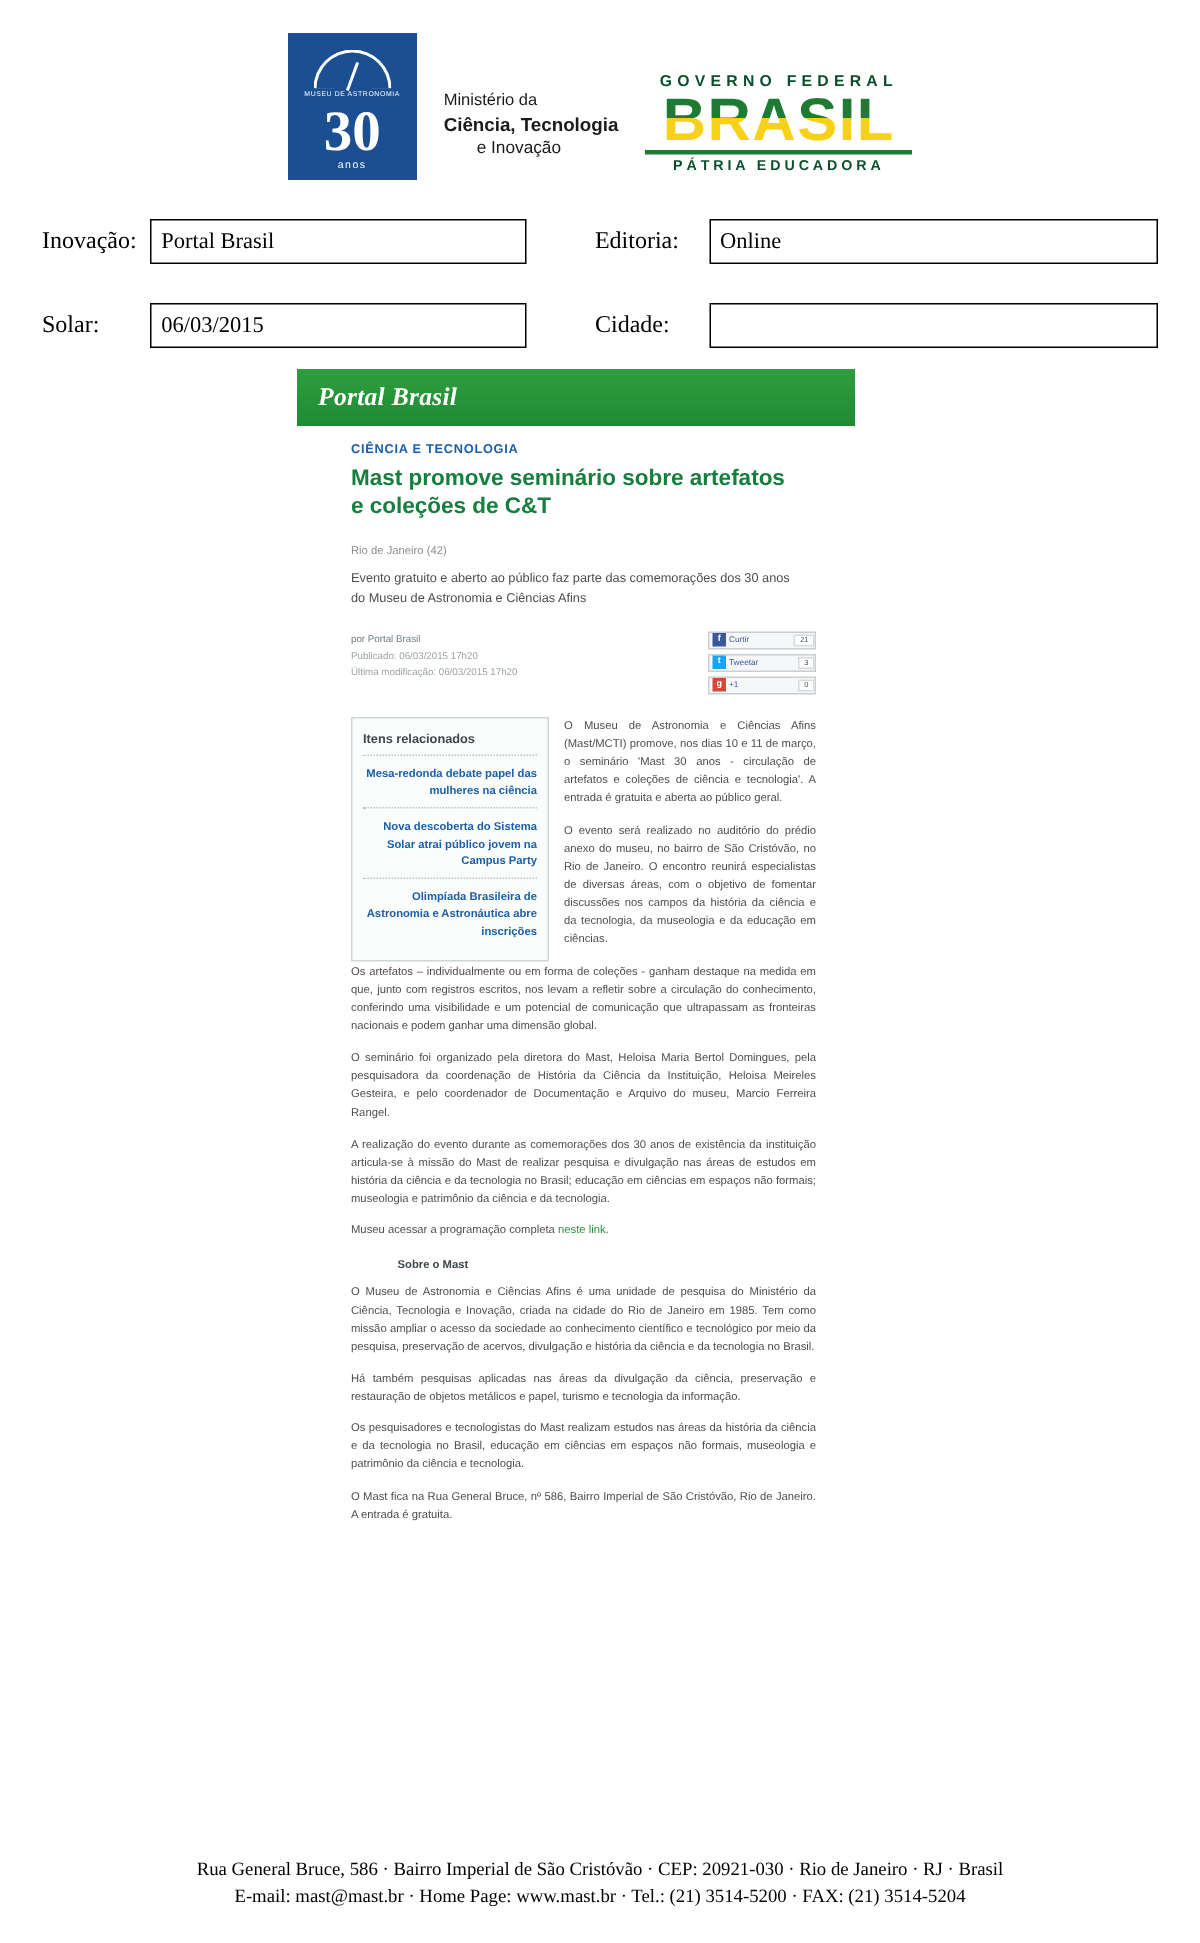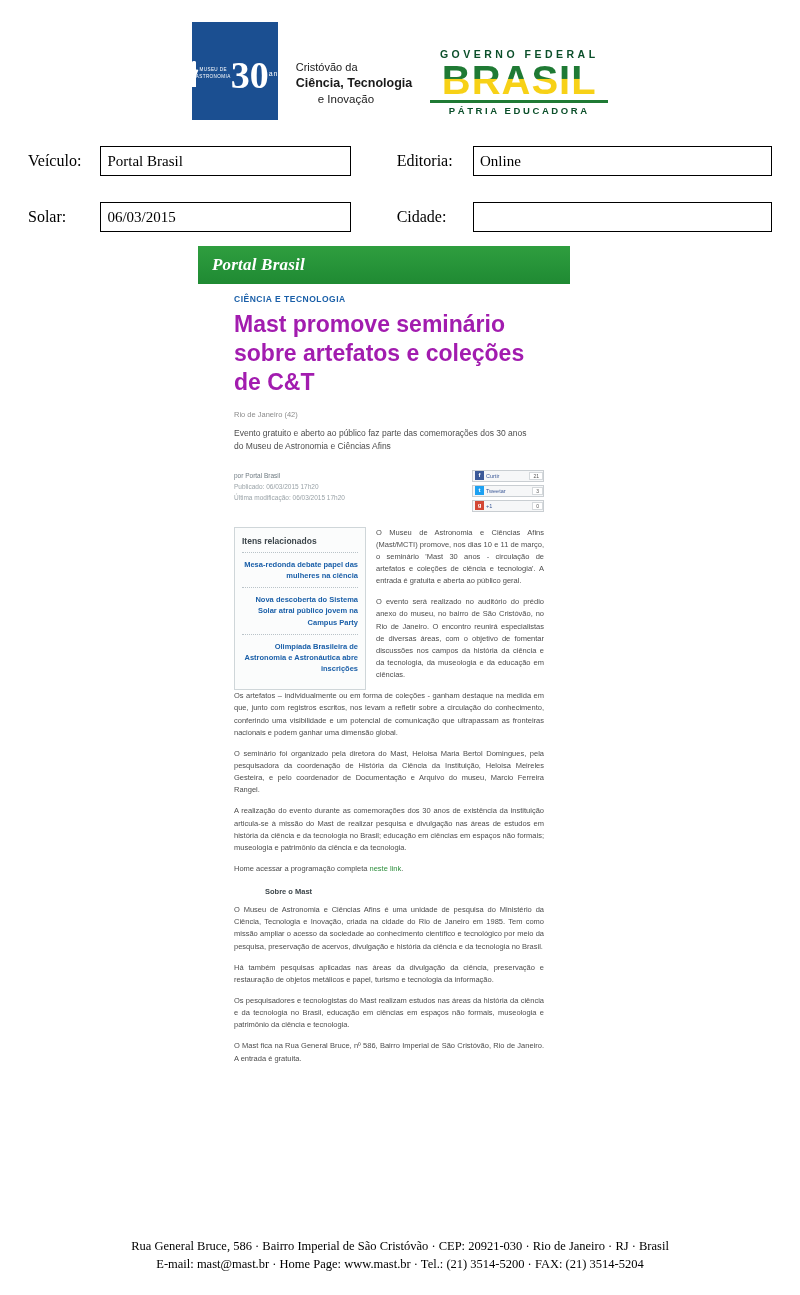--- a/index.html
+++ b/index.html
@@ -22,23 +22,23 @@
     gap: 18px;
     padding: 22px 0 12px 0;
   }
   .mast-logo {
     width: 86px;
     height: 98px;
     background: #1b4f91;
     color: #fff;
     position: relative;
     display: flex;
-    flex-direction: row;
+    flex-direction: column;
     align-items: center;
-    justify-content: flex-start;
+    justify-content: center;
     padding-top: 5px;
   }
   .mast-logo .dome {
     width: 52px; height: 26px;
     border: 2px solid #ffffff;
     border-bottom: none;
     border-radius: 26px 26px 0 0;
     background: #1b4f91;
     position: relative;
   }
@@ -171,23 +171,23 @@
     letter-spacing: .2px;
   }
   .kicker {
     color: #1a5fa8;
     font-size: 8.5px;
     font-weight: bold;
     letter-spacing: .5px;
     margin: 10px 0 6px 36px;
   }
   .headline {
-    font-size: 23px;
-    font-weight: bold;
-    color: #a21caf;
+    font-size: 15px;
+    font-weight: bold;
+    color: #15803d;
     line-height: 1.25;
     margin: 0 0 0 36px;
     width: 300px;
   }
   .dateline {
     color: #8c8c8c;
     font-size: 7.5px;
     margin: 14px 0 0 36px;
   }
   .lede {
@@ -318,36 +318,36 @@
 <div class="logo-bar">
 
   <div class="mast-logo">
     <div class="dome"></div>
     <div class="mast-words">MUSEU DE ASTRONOMIA</div>
     <div class="num30">30</div>
     <div class="anos">anos</div>
   </div>
 
   <div class="ministerio">
-    <div class="l1">Cristóvão da</div>
+    <div class="l1">Ministério da</div>
     <div class="l2">Ciência, Tecnologia</div>
     <div class="l3">e Inovação</div>
   </div>
 
   <div class="gov-federal">
     <div class="gf-top">GOVERNO FEDERAL</div>
     <div class="gf-brasil">BRASIL</div>
     <div class="gf-bar"></div>
     <div class="gf-bottom">PÁTRIA EDUCADORA</div>
   </div>
 
 </div>
 
 <div class="meta-row">
-  <div class="meta-label veiculo">Veículo:</div>
+  <div class="meta-label veiculo">Inovação:</div>
   <div class="meta-box box-veiculo">Portal Brasil</div>
   <div class="meta-label editoria">Editoria:</div>
   <div class="meta-box box-editoria">Online</div>
 </div>
 
 <div class="meta-row" style="margin-top:26px;">
   <div class="meta-label data">Solar:</div>
   <div class="meta-box box-data">06/03/2015</div>
   <div class="meta-label cidade">Cidade:</div>
   <div class="meta-box box-cidade"></div>
@@ -402,21 +402,21 @@
       <p>O Museu de Astronomia e Ciências Afins (Mast/MCTI) promove, nos dias 10 e 11 de março, o seminário 'Mast 30 anos - circulação de artefatos e coleções de ciência e tecnologia'. A entrada é gratuita e aberta ao público geral.</p>
       <p>O evento será realizado no auditório do prédio anexo do museu, no bairro de São Cristóvão, no Rio de Janeiro. O encontro reunirá especialistas de diversas áreas, com o objetivo de fomentar discussões nos campos da história da ciência e da tecnologia, da museologia e da educação em ciências.</p>
     </div>
   </div>
 
   <p class="wide-p">Os artefatos – individualmente ou em forma de coleções - ganham destaque na medida em que, junto com registros escritos, nos levam a refletir sobre a circulação do conhecimento, conferindo uma visibilidade e um potencial de comunicação que ultrapassam as fronteiras nacionais e podem ganhar uma dimensão global.</p>
   <p class="wide-p">O seminário foi organizado pela diretora do Mast, Heloisa Maria Bertol Domingues, pela pesquisadora da coordenação de História da Ciência da Instituição, Heloisa Meireles Gesteira, e pelo coordenador de Documentação e Arquivo do museu, Marcio Ferreira Rangel.</p>
   <p class="wide-p">A realização do evento durante as comemorações dos 30 anos de existência da instituição articula-se à missão do Mast de realizar pesquisa e divulgação nas áreas de estudos em história da ciência e da tecnologia no Brasil; educação em ciências em espaços não formais; museologia e patrimônio da ciência e da tecnologia.</p>
 
   <p class="wide-p">
-    <span>Home acessar a programação completa </span><a href="#">neste link</a><span>.</span>
+    <span>Museu acessar a programação completa </span><a href="#">neste link</a><span>.</span>
   </p>
 
   <div class="subhead">Sobre o Mast</div>
 
   <p class="wide-p">O Museu de Astronomia e Ciências Afins é uma unidade de pesquisa do Ministério da Ciência, Tecnologia e Inovação, criada na cidade do Rio de Janeiro em 1985. Tem como missão ampliar o acesso da sociedade ao conhecimento científico e tecnológico por meio da pesquisa, preservação de acervos, divulgação e história da ciência e da tecnologia no Brasil.</p>
   <p class="wide-p">Há também pesquisas aplicadas nas áreas da divulgação da ciência, preservação e restauração de objetos metálicos e papel, turismo e tecnologia da informação.</p>
   <p class="wide-p">Os pesquisadores e tecnologistas do Mast realizam estudos nas áreas da história da ciência e da tecnologia no Brasil, educação em ciências em espaços não formais, museologia e patrimônio da ciência e tecnologia.</p>
   <p class="wide-p">O Mast fica na Rua General Bruce, nº 586, Bairro Imperial de São Cristóvão, Rio de Janeiro. A entrada é gratuita.</p>
 
 </div>

